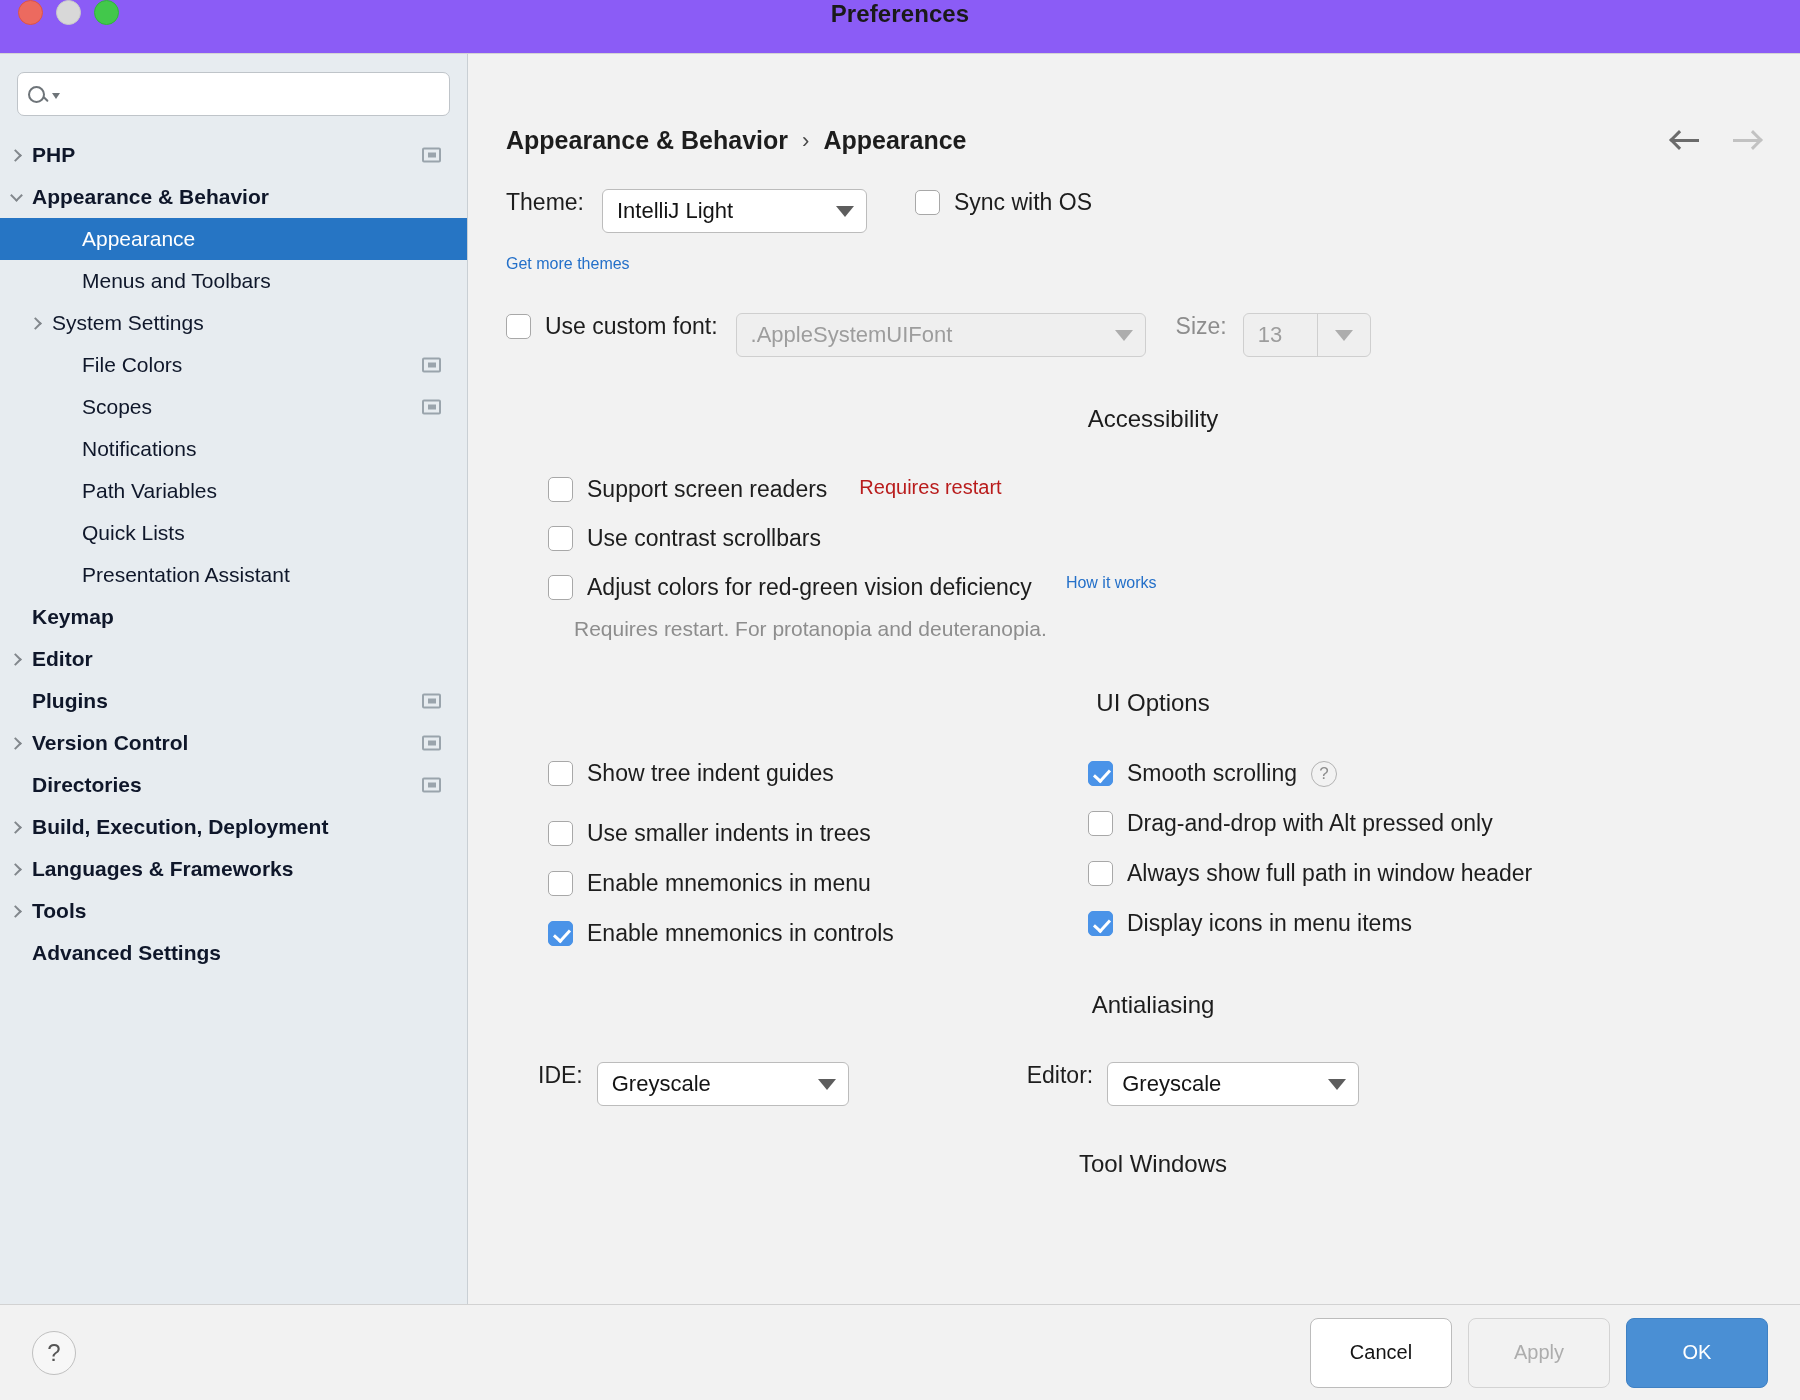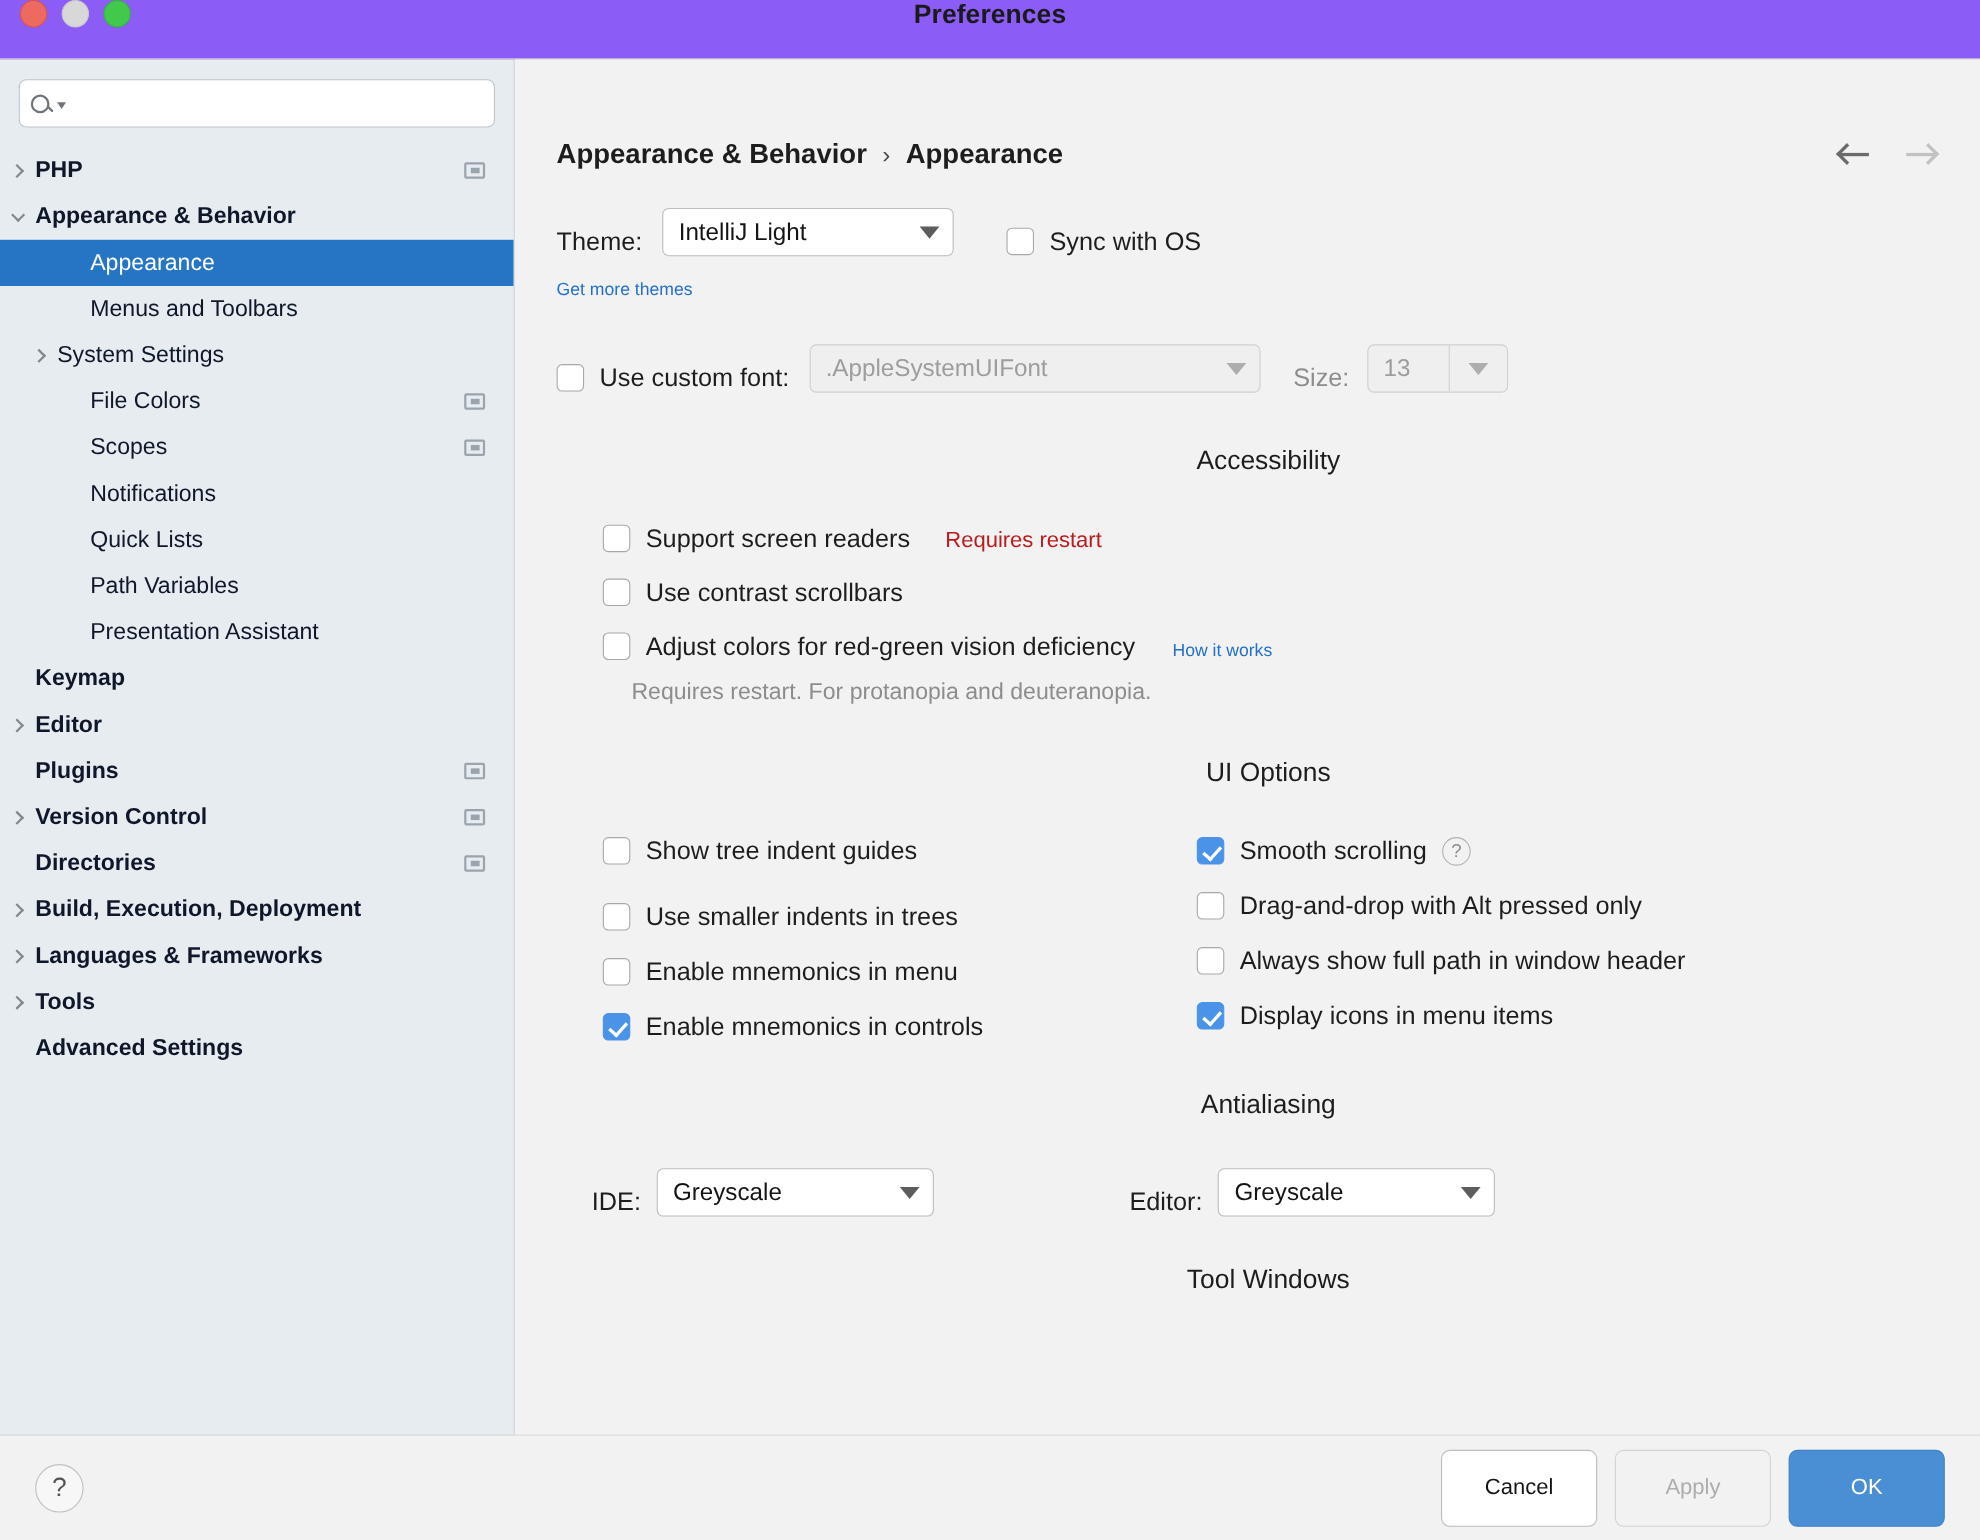--- a/index.html
+++ b/index.html
@@ -123,21 +123,21 @@
   .navarrow { width:32px; height:24px; position:relative; cursor:pointer;}
   .navarrow .shaft { position:absolute; top:11px; left:3px; width:26px; height:3px; }
   .navarrow .head { position:absolute; top:5px; width:14px; height:14px; }
   .navarrow.back .shaft { background:#6b6b6b; }
   .navarrow.back .head { left:2px; border-left:3px solid #6b6b6b; border-bottom:3px solid #6b6b6b; transform:rotate(45deg); }
   .navarrow.fwd .shaft { background:#c2c2c2; }
   .navarrow.fwd .head { right:2px; border-right:3px solid #c2c2c2; border-top:3px solid #c2c2c2; transform:rotate(45deg); }
 
   .content { padding: 30px 0 0 38px; }
 
-  .row { display:flex; align-items:flex-end; }
+  .row { display:flex; align-items:flex-start; }
   .lbl-text { font-size:23px; color:#1d1d1d; }
 
   
   .combo {
     background:#fff; border:1px solid #bcbcbc; border-radius:6px;
     height:44px; display:flex; align-items:center;
     padding:0 12px 0 14px; font-size:22px; color:#141414;
     justify-content:space-between; cursor:pointer;
   }
   .combo .tri {
@@ -284,24 +284,24 @@
           <div class="tree-row lvl1 noarrow">
             <span class="lbl">Scopes</span>
             <span class="proj-badge">
               <i></i>
             </span>
           </div>
           <div class="tree-row lvl1 noarrow">
             <span class="lbl">Notifications</span>
           </div>
           <div class="tree-row lvl1 noarrow">
+            <span class="lbl">Path Variables</span>
+          </div>
+          <div class="tree-row lvl1 noarrow">
             <span class="lbl">Quick Lists</span>
-          </div>
-          <div class="tree-row lvl1 noarrow">
-            <span class="lbl">Path Variables</span>
           </div>
           <div class="tree-row lvl1 noarrow">
             <span class="lbl">Presentation Assistant</span>
           </div>
           <div class="tree-row lvl0 noarrow">
             <span class="lbl">Keymap</span>
           </div>
           <div class="tree-row lvl0">
             <span class="arrow">
               <span class="chev right"></span>

